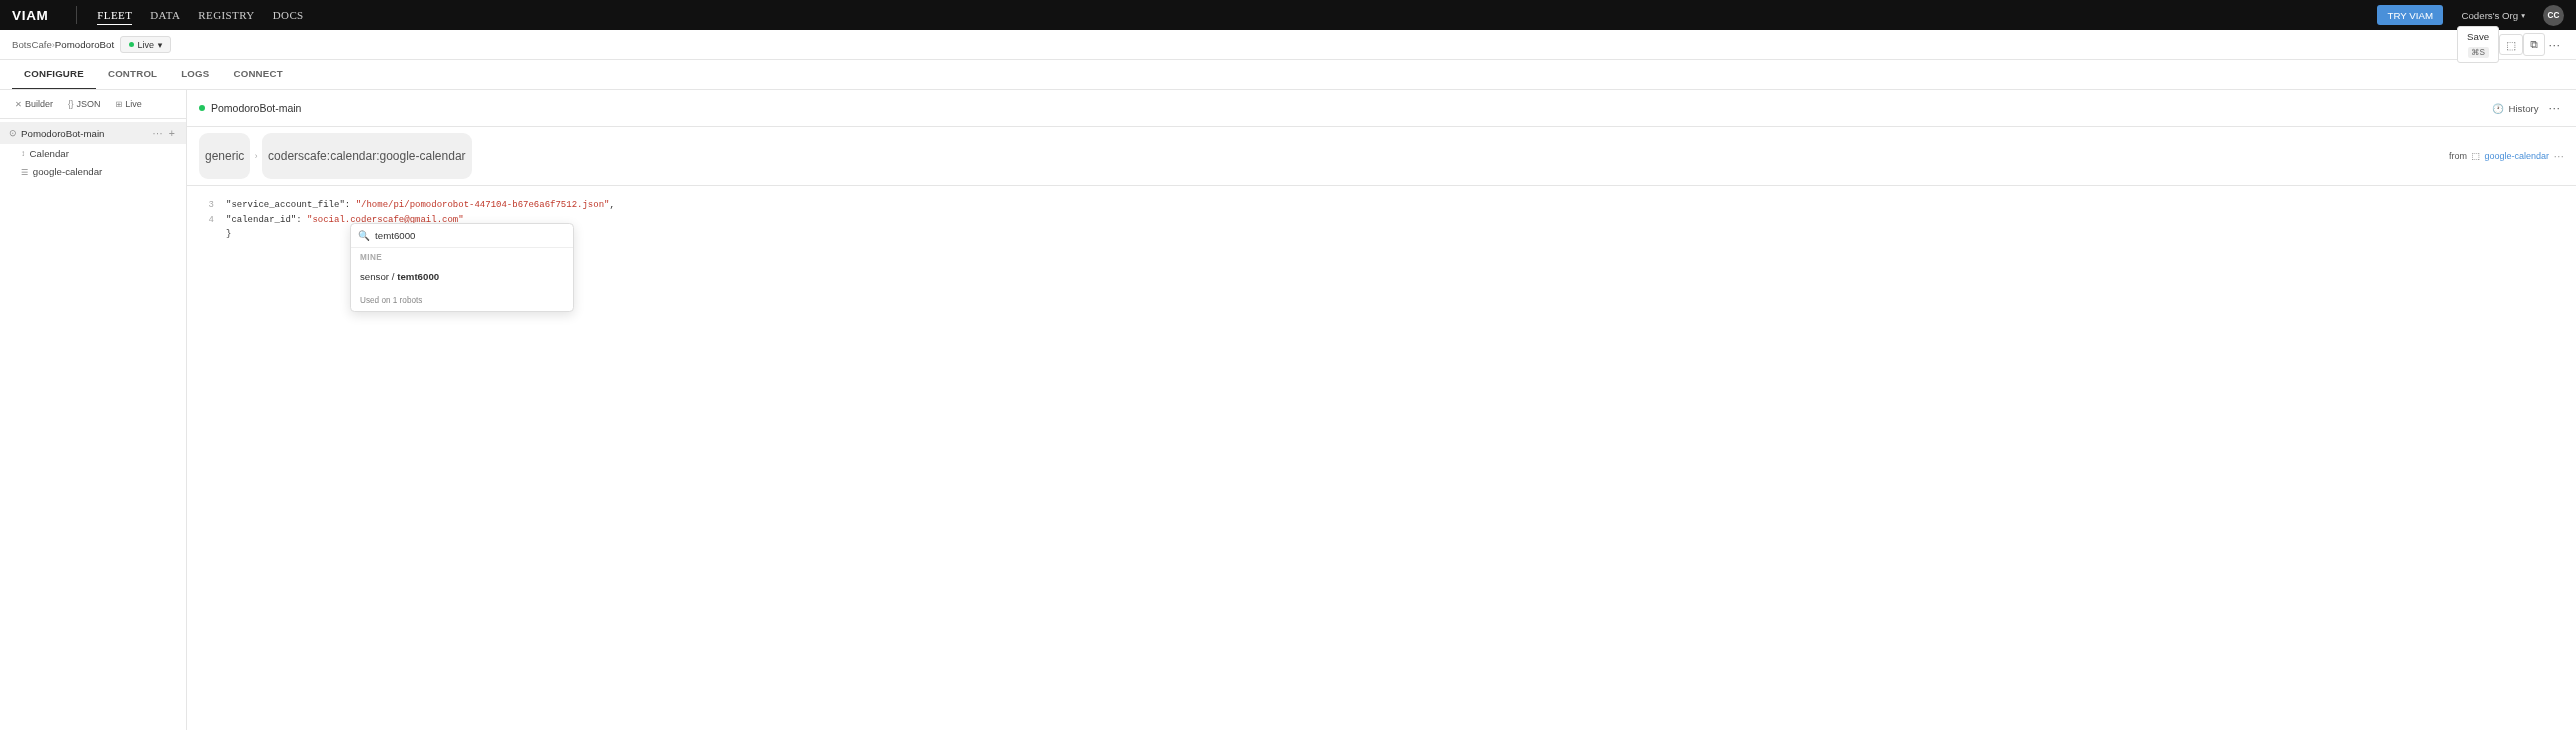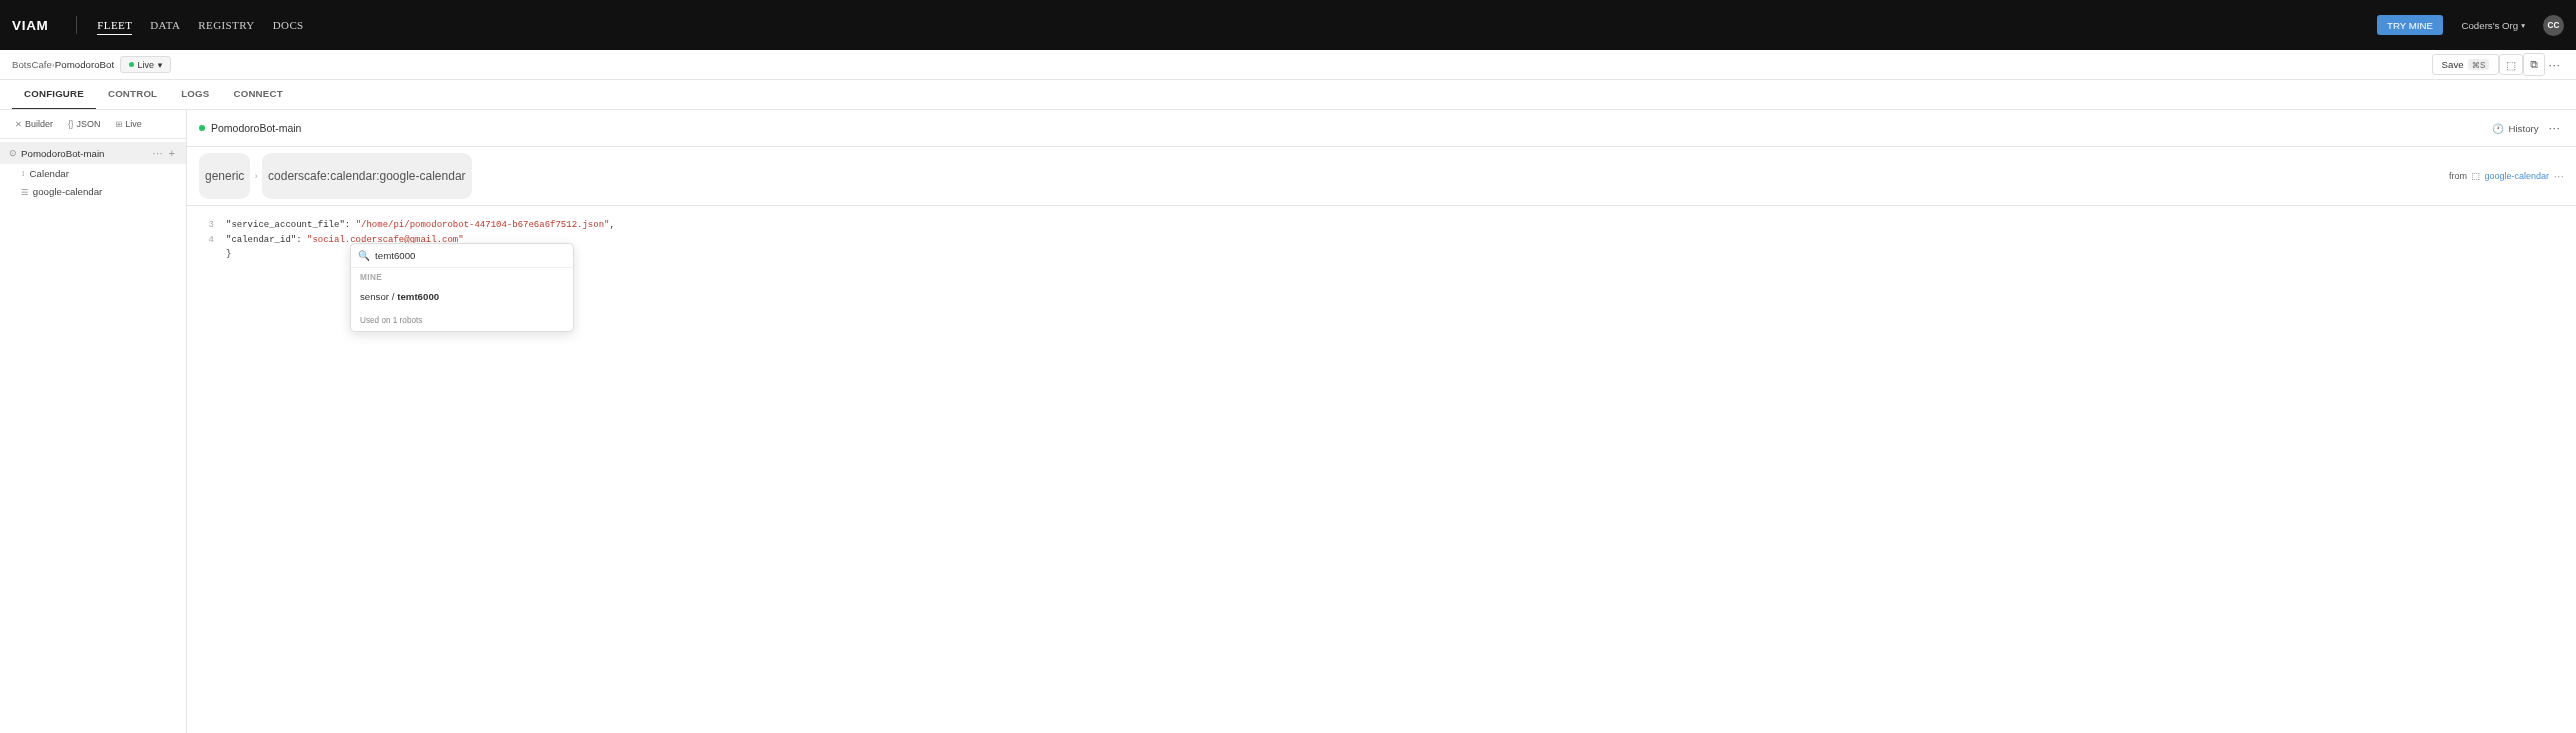--- a/index.html
+++ b/index.html
@@ -3,21 +3,21 @@
   <meta charset="utf-8">
   <style>
     * { box-sizing: border-box; margin: 0; padding: 0; }
     body { font-family: -apple-system, BlinkMacSystemFont, 'Segoe UI', sans-serif; background: #fff; font-size: 9.7px; color: #333; }
 
     
     .top-nav {
       background: #111;
       display: flex;
       align-items: center;
-      height: 50px;
+      height: 30px;
       padding: 0 12px;
       gap: 18px;
     }
     .top-nav-logo {
       color: #fff;
       font-weight: bold;
       font-size: 13.5px;
       letter-spacing: 0.7px;
       margin-right: 6px;
     }
@@ -106,20 +106,21 @@
       display: flex;
       align-items: center;
       gap: 4.5px;
       background: #fff;
       border: 0.7px solid #ddd;
       border-radius: 3px;
       padding: 3.7px 9px;
       font-size: 9.7px;
       cursor: pointer;
       color: #333;
+      flex-direction: column;
     }
     .save-btn .shortcut {
       background: #eee;
       border-radius: 2.2px;
       padding: 0.7px 3.7px;
       font-size: 8.2px;
       color: #666;
     }
     .icon-btn {
       background: none;
@@ -388,21 +389,21 @@
 <body>
 
 <nav class="top-nav">
   <span class="top-nav-logo">VIAM</span>
   <div class="top-nav-divider"></div>
   <a class="top-nav-link active">FLEET</a>
   <a class="top-nav-link">DATA</a>
   <a class="top-nav-link">REGISTRY</a>
   <a class="top-nav-link">DOCS</a>
   <div class="top-nav-spacer"></div>
-  <button class="try-viam-btn">TRY MINE</button>
+  <button class="try-viam-btn">TRY VIAM</button>
   <div class="org-selector">
     <span>Coders's Org</span>
     <span class="chevron">▾</span>
   </div>
   <div class="cc-avatar">CC</div>
 </nav>
 
 <div class="breadcrumb-bar">
   <span class="breadcrumb-item">BotsCafe</span>
   <span class="breadcrumb-sep">›</span>

